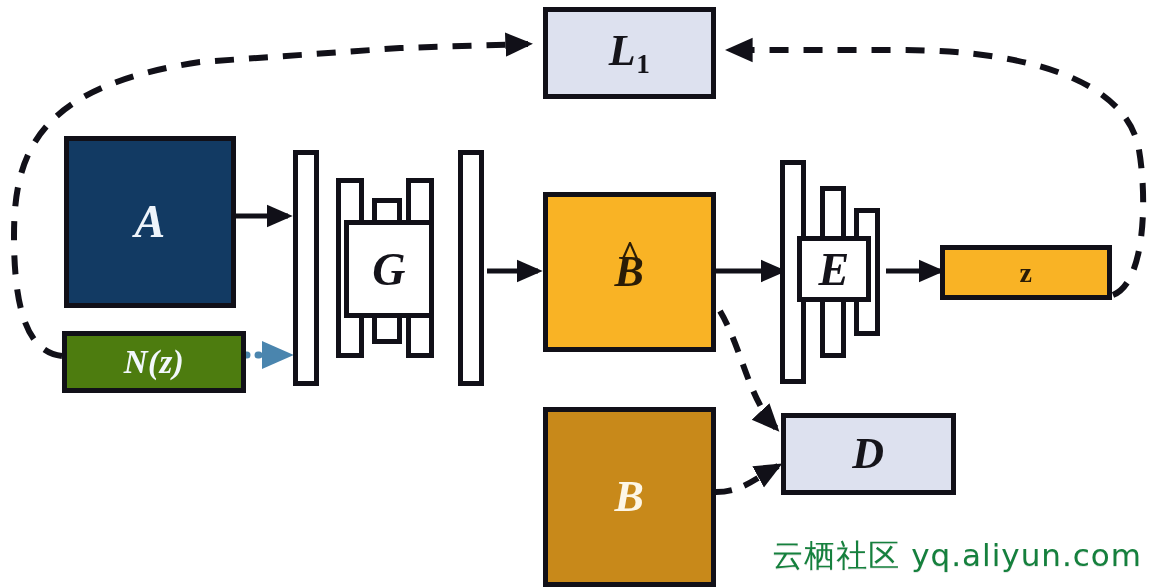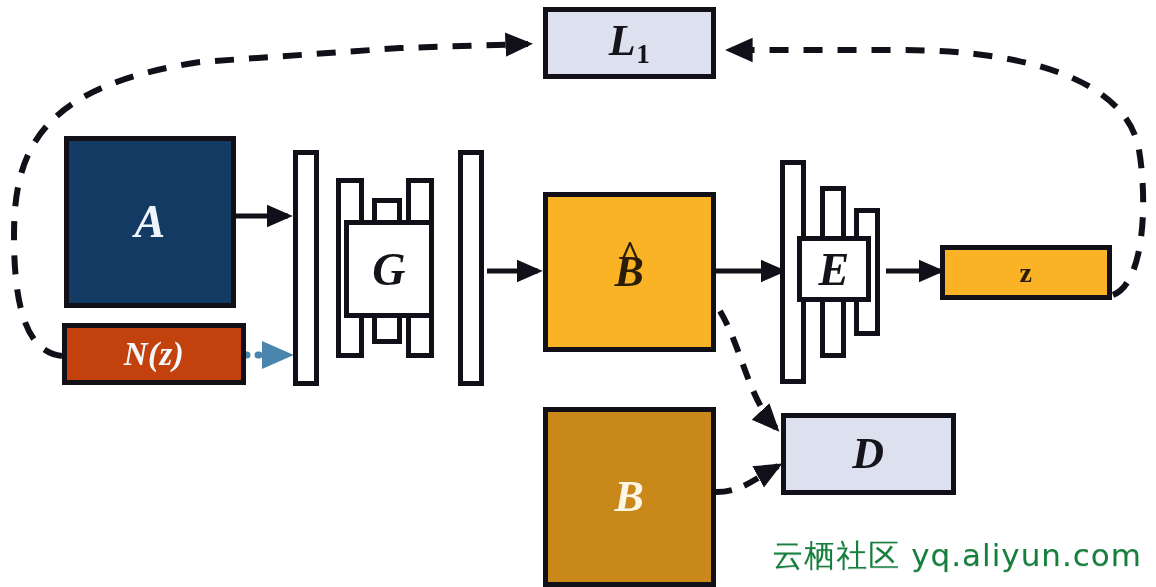--- a/index.html
+++ b/index.html
@@ -43,21 +43,22 @@
   }
   
   .node-a {
     background: #123a63;
   }
   .node-a .node-label {
     color: #eef4fb;
     font-size: 46px;
   }
   .node-nz {
-    background: #c2410c;
+    background: #4d7c0f;
+    margin-top: 8px;
   }
   .node-nz .node-label {
     color: #f2f8fc;
     font-size: 33px;
   }
   .node-l1 {
     background: #dde1ef;
   }
   .node-l1 .node-label {
     color: #15141a;
@@ -179,21 +180,21 @@
              C 1128 86 1040 50 900 50 L 730 50" stroke="#111018" stroke-width="6" fill="none" stroke-dasharray="19 15" marker-end="url(#arrow-dash)"></path>
 
     <path d="M 62 356 C 24 352 14 300 14 236
              C 14 150 40 86 200 62 L 400 48 L 528 44" stroke="#111018" stroke-width="6" fill="none" stroke-dasharray="19 15" marker-end="url(#arrow-dash)"></path>
 
     <path d="M 720 311 C 742 348 748 398 776 428" stroke="#111018" stroke-width="6" fill="none" stroke-dasharray="16 13" marker-end="url(#arrow-dash)"></path>
 
     <path d="M 716 492 C 742 492 756 478 778 466" stroke="#111018" stroke-width="6" fill="none" stroke-dasharray="16 13" marker-end="url(#arrow-dash)"></path>
   </svg>
 
-  <div class="node node-l1" style="left:543px; top:7px; width:173px; height:72px;">
+  <div class="node node-l1" style="left:543px; top:7px; width:173px; height:92px;">
     <span class="node-label"><span>L</span><span class="sub">1</span>
     </span>
   </div>
 
   <div class="node node-a" style="left:64px; top:136px; width:172px; height:172px;">
     <span class="node-label">A</span>
   </div>
 
   <div class="node node-nz" style="left:62px; top:323px; width:184px; height:62px;">
     <span class="node-label">N(z)</span>

